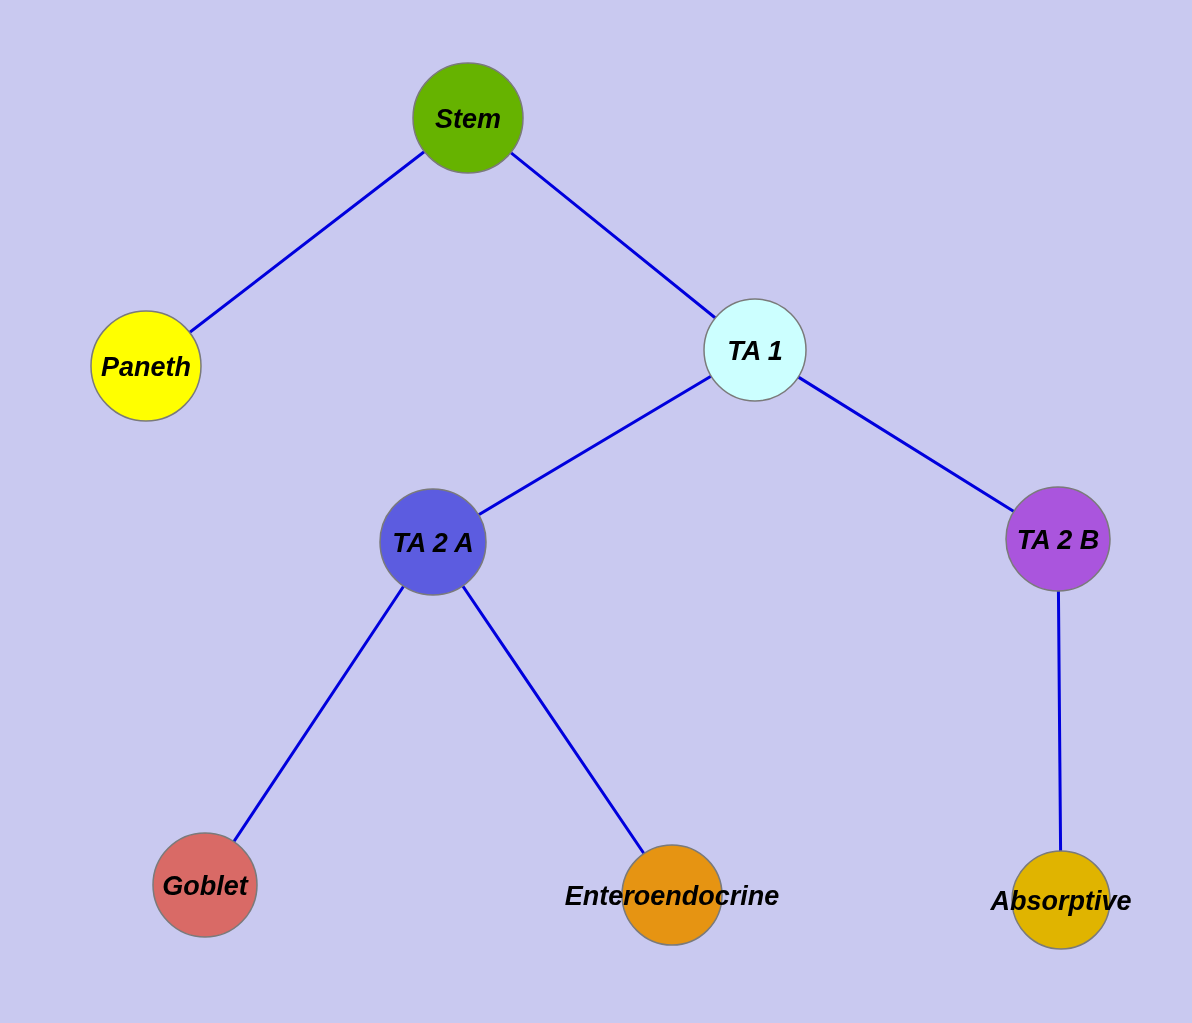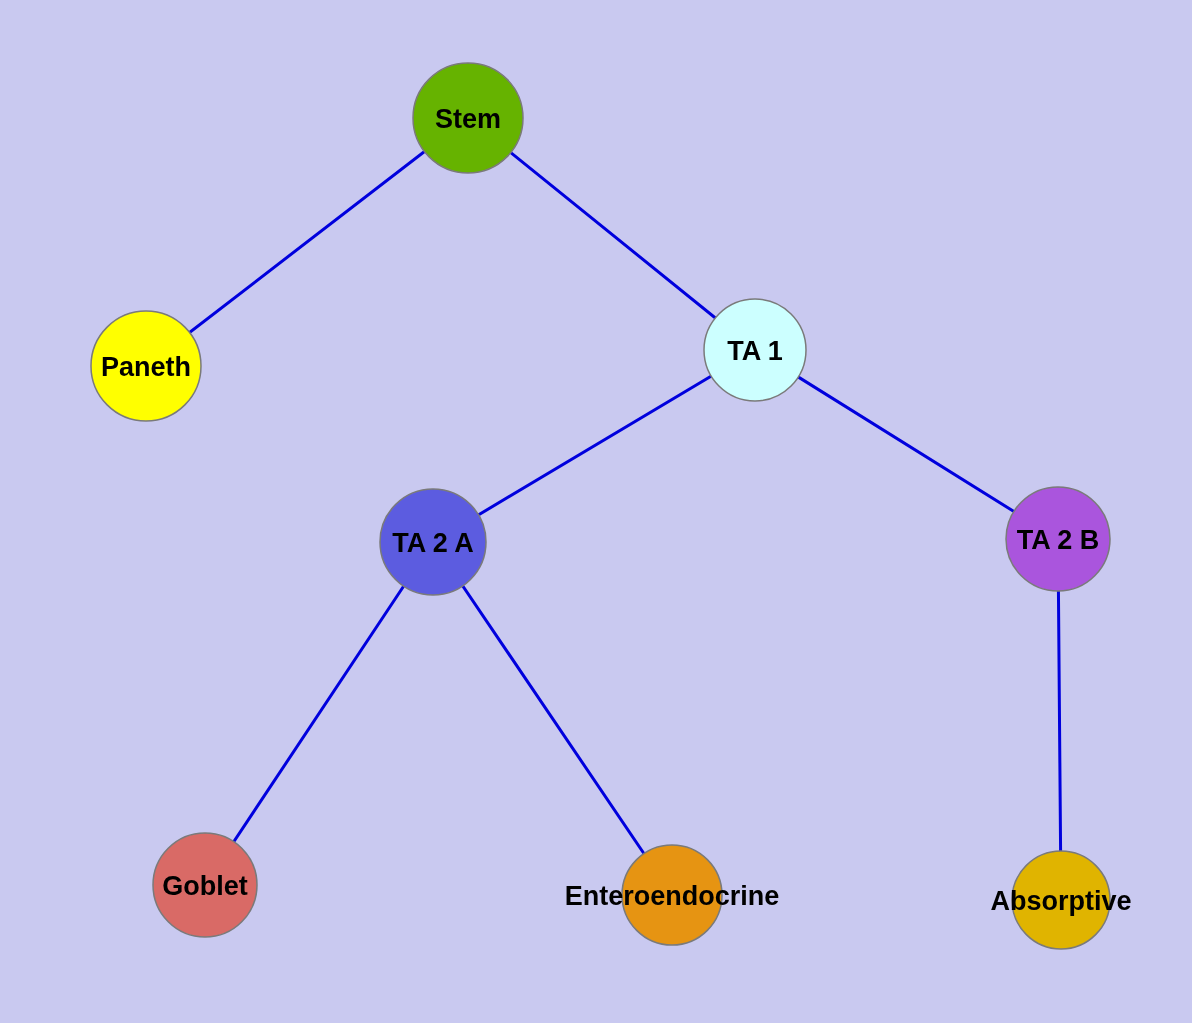--- a/index.html
+++ b/index.html
@@ -7,20 +7,21 @@
     padding: 0;
     width: 1192px;
     height: 1023px;
     overflow: hidden;
     font-family: "Liberation Sans", sans-serif;
   }
   #canvas-wrap {
     position: relative;
     width: 1192px;
     height: 1023px;
+    font-style: italic;
   }
   svg {
     display: block;
   }
   .edge-line {
     stroke-linecap: round;
   }
   .node-circle {
     cursor: pointer;
   }

